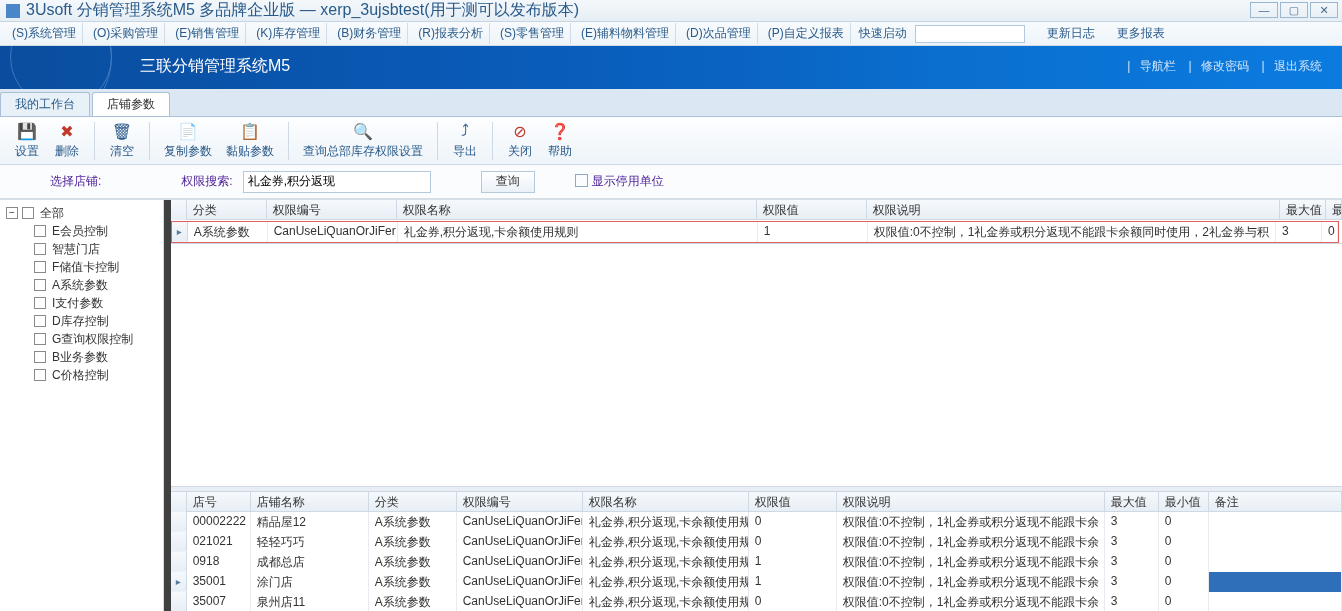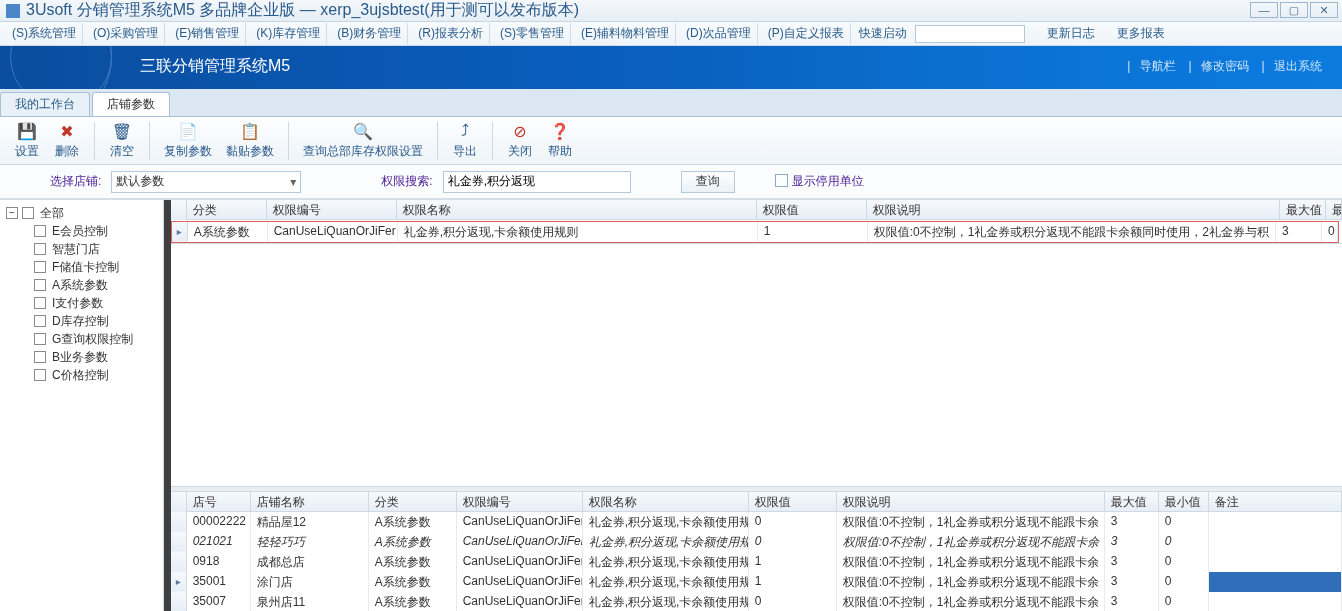--- a/index.html
+++ b/index.html
@@ -147,24 +147,20 @@
     </div>
   <div class="tbtn">
       <span class="ico" style="color:#2a7ac8">❓</span>
       <span class="lbl">帮助</span>
     </div>
 </div>
 
 <div class="filter-row">
   <div style="width:30px"></div>
   <label>选择店铺:</label>
-  <div class="combo">
-    <span>默认参数</span>
-    <span class="dd">▾</span>
-  </div>
   <div style="width:60px"></div>
   <label>权限搜索:</label>
   <input class="txt" style="width: 188px;" value="礼金券,积分返现">
   <div style="width:30px"></div>
   <button class="btn">查询</button>
   <div style="width:20px"></div>
   <label><span class="chk"></span><span>显示停用单位</span></label>
 </div>
 
 <div class="main-split">
@@ -276,21 +272,21 @@
               <div class="c w2-name">礼金券,积分返现,卡余额使用规</div>
               <div class="c w2-val">0</div>
               <div class="c w2-desc">权限值:0不控制，1礼金券或积分返现不能跟卡余</div>
               <div class="c w2-max">3</div>
               <div class="c w2-min">0</div>
               <div class="c w2-rem remark"></div>
             </div>
           </div>
           <div class="row-line">
             <div class="row-ind"></div>
-            <div class="grid-row" style="flex: 1 1 0%; font-style: italic;">
+            <div class="grid-row" style="flex: 1 1 0%;">
               <div class="c w2-no">021021</div>
               <div class="c w2-sname">轻轻巧巧</div>
               <div class="c w2-cat">A系统参数</div>
               <div class="c w2-code">CanUseLiQuanOrJiFer</div>
               <div class="c w2-name">礼金券,积分返现,卡余额使用规</div>
               <div class="c w2-val">0</div>
               <div class="c w2-desc">权限值:0不控制，1礼金券或积分返现不能跟卡余</div>
               <div class="c w2-max">3</div>
               <div class="c w2-min">0</div>
               <div class="c w2-rem remark"></div>

